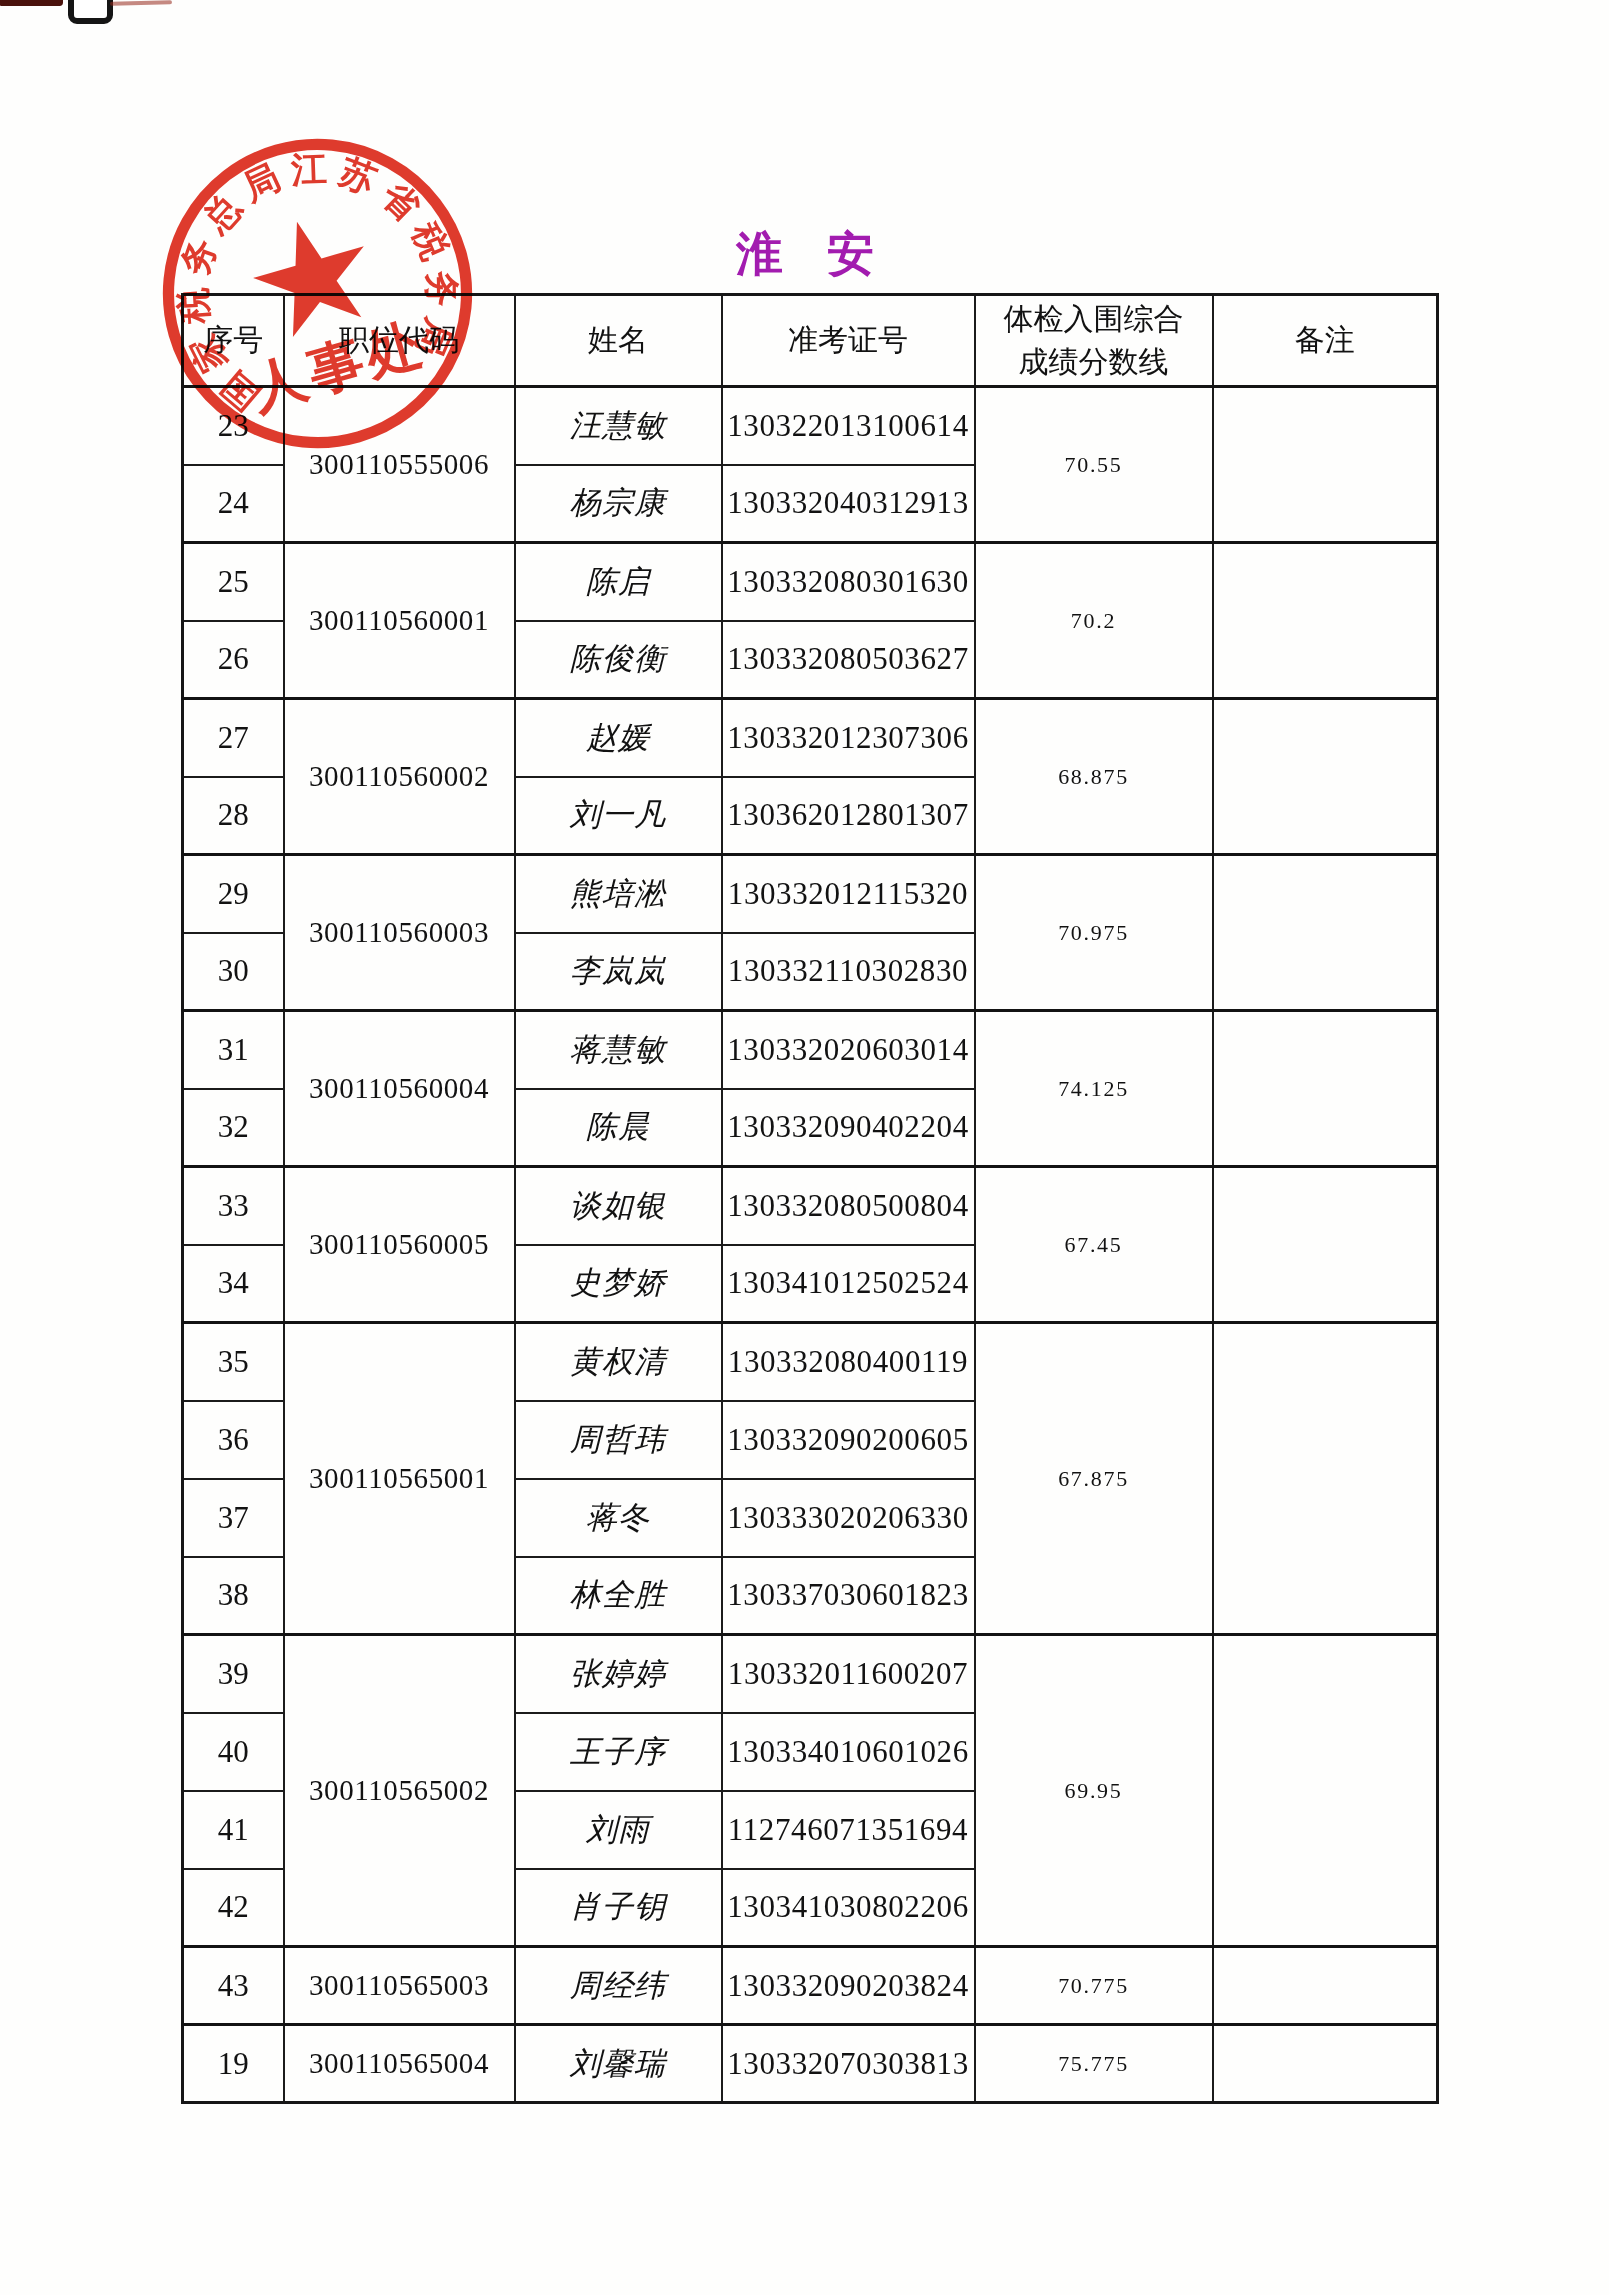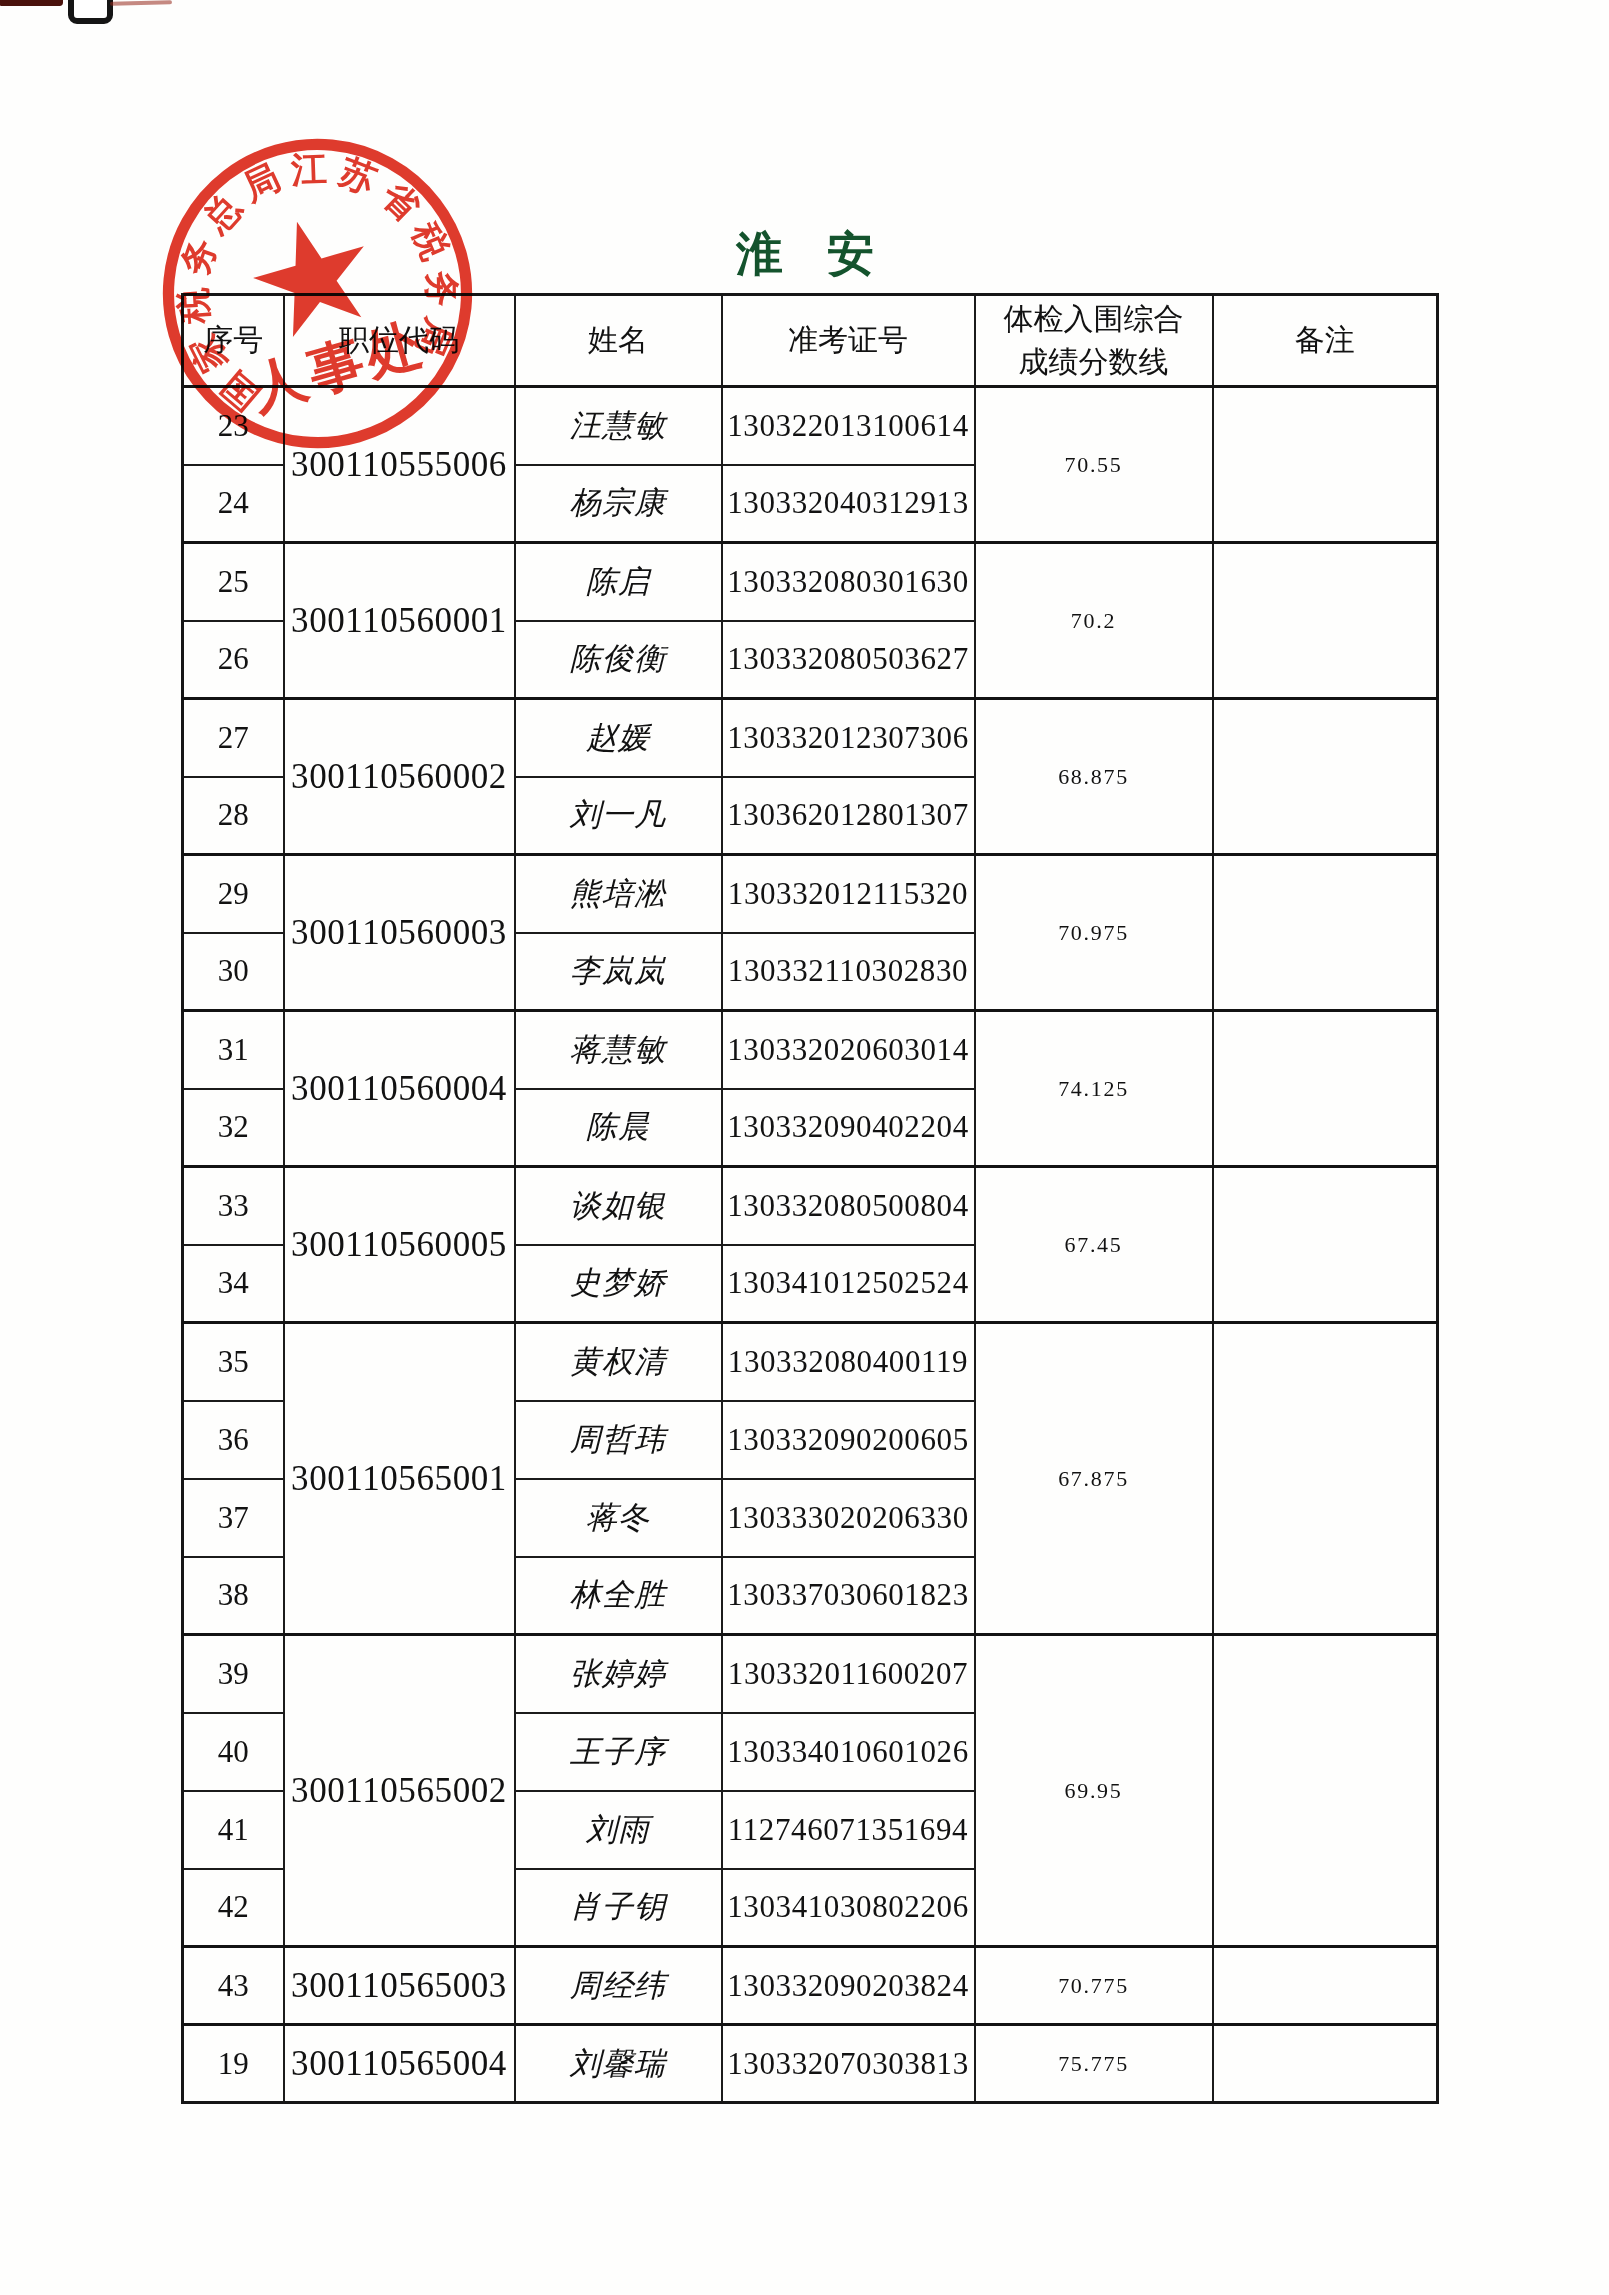--- a/index.html
+++ b/index.html
@@ -21,21 +21,21 @@
   
   .page-title {
     position: absolute;
     top: 223px; left: 0; right: 0;
     text-align: center;
     font-family: Liberation Mono, monospace;
     font-weight: 700;
     font-size: 47px;
     letter-spacing: 44px;
     padding-left: 44px;
-    color: #14532d;
+    color: #a21caf;
   }
 
   
   table.results {
     position: absolute;
     left: 181px; top: 293px;
     width: 1255px;
     border-collapse: collapse;
     table-layout: fixed;
     border: 3.4px solid #161616;
@@ -53,21 +53,21 @@
   .results thead th {
     font-size: 30px;
     line-height: 1.42;
     white-space: pre-line;
     border-bottom: 3.4px solid #141414;
     font-family: "Liberation Serif", serif;
   }
   .results td { font-size: 31px; }
   .results td.name   { font-size: 31px; letter-spacing: 1.1px; font-style: italic; }
   .results td.ticket { font-size: 31px; letter-spacing: 0.6px; border-radius: 8px; }
-  .results td.code   { font-size: 35px; letter-spacing: 0.6px; }
+  .results td.code   { font-size: 29px; letter-spacing: 0.6px; }
   .results td.score  { font-size: 22px; letter-spacing: 1.7px; }
   .results tr.gs td  { border-top: 3.9px solid #131313; }
 
   
   .stamp {
     position: absolute;
     left: 155px; top: 131px;
     width: 325px; height: 325px;
     mix-blend-mode: multiply;
     opacity: 0.92;

